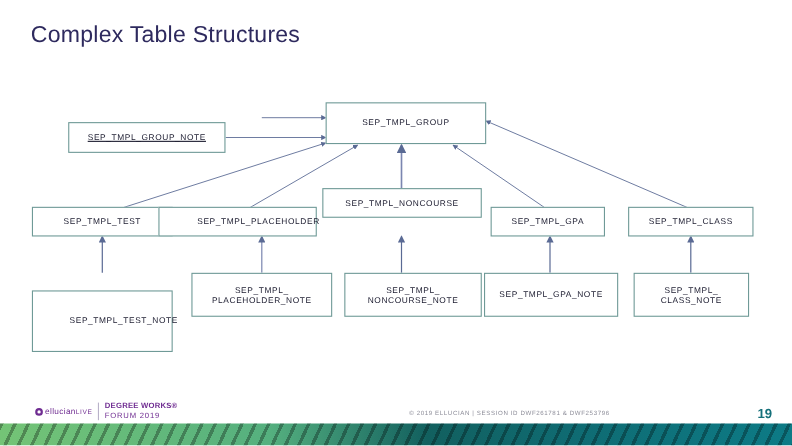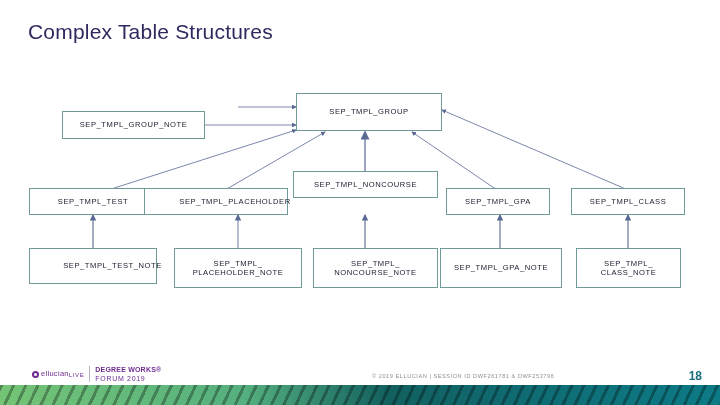--- a/index.html
+++ b/index.html
@@ -230,21 +230,21 @@
 
       <line x1="628" y1="110" x2="442" y2="30" stroke="#5a6a94" stroke-width="0.8" marker-end="url(#arrow)"></line>
 
       <line x1="93" y1="168" x2="93" y2="135" stroke="#5a6a94" stroke-width="1.1" marker-end="url(#arrow)"></line>
       <line x1="238" y1="168" x2="238" y2="135" stroke="#7b86b0" stroke-width="1.1" marker-end="url(#arrow)"></line>
       <line x1="365" y1="168" x2="365" y2="135" stroke="#5a6a94" stroke-width="1.1" marker-end="url(#arrow)"></line>
       <line x1="500" y1="168" x2="500" y2="135" stroke="#5a6a94" stroke-width="1.1" marker-end="url(#arrow)"></line>
       <line x1="628" y1="168" x2="628" y2="135" stroke="#5a6a94" stroke-width="1.1" marker-end="url(#arrow)"></line>
     </svg>
 
-    <div class="node" style="left:62px;  top:31px; width:143px; height:28px;">
+    <div class="node" style="left:62px;  top:31px; width:143px; height:28px;text-decoration:underline;">
       <span class="node-label">SEP_TMPL_GROUP_NOTE</span>
     </div>
 
     <div class="node thick" style="left:296px; top:13px; width:146px; height:38px;">
       <span class="node-label">SEP_TMPL_GROUP</span>
     </div>
 
     <div class="node thick" style="left:29px;  top:108px; width:128px; height:27px;">
       <span class="node-label">SEP_TMPL_TEST</span>
     </div>
@@ -258,21 +258,21 @@
     </div>
 
     <div class="node thick" style="left:571px; top:108px; width:114px; height:27px;">
       <span class="node-label">SEP_TMPL_CLASS</span>
     </div>
 
     <div class="node thick" style="left:446px; top:108px; width:104px; height:27px;">
       <span class="node-label">SEP_TMPL_GPA</span>
     </div>
 
-    <div class="node thick" style="left:29px;  top:168px; width:128px; height:36px;padding-left:41px;">
+    <div class="node thick" style="left:29px;  top:184px; width:128px; height:56px;padding-left:41px;">
       <span class="node-label">SEP_TMPL_TEST_NOTE</span>
     </div>
 
     <div class="node thick" style="left:174px; top:168px; width:128px; height:40px;">
       <span class="node-label">SEP_TMPL_
 PLACEHOLDER_NOTE</span>
     </div>
 
     <div class="node thick" style="left:313px; top:168px; width:125px; height:40px;">
       <span class="node-label">SEP_TMPL_
@@ -303,16 +303,16 @@
         </span>
       </div>
       <div class="logo-right">
         <span class="logo-dw">DEGREE WORKS®</span>
         <span class="logo-forum">FORUM 2019</span>
       </div>
     </div>
 
     <div class="copyright">© 2019 ELLUCIAN  |  SESSION ID  DWF261781 &amp; DWF253796</div>
 
-    <div class="page-number">18</div>
+    <div class="page-number">19</div>
   </div>
 
 </div>
 
 </body></html>

